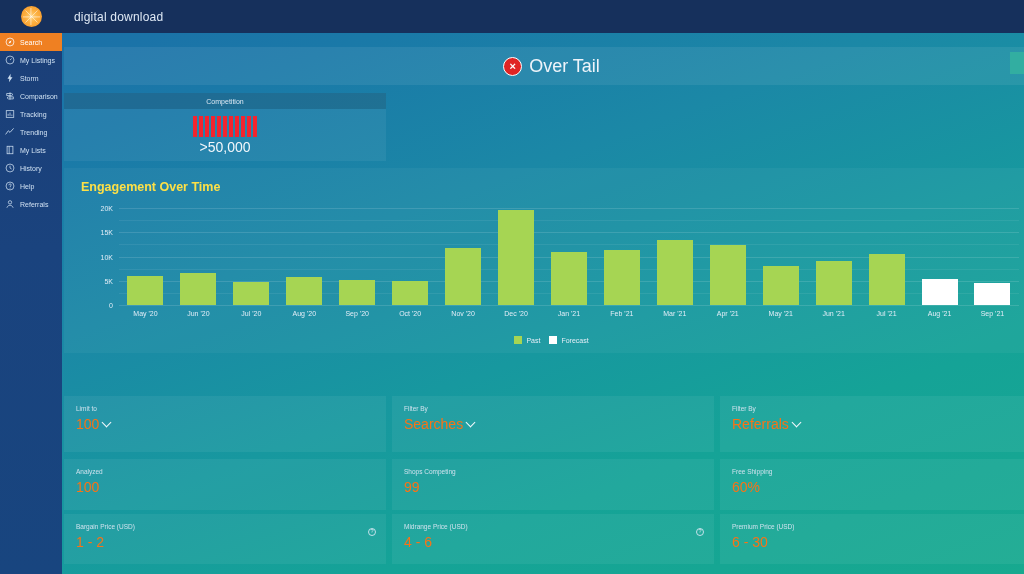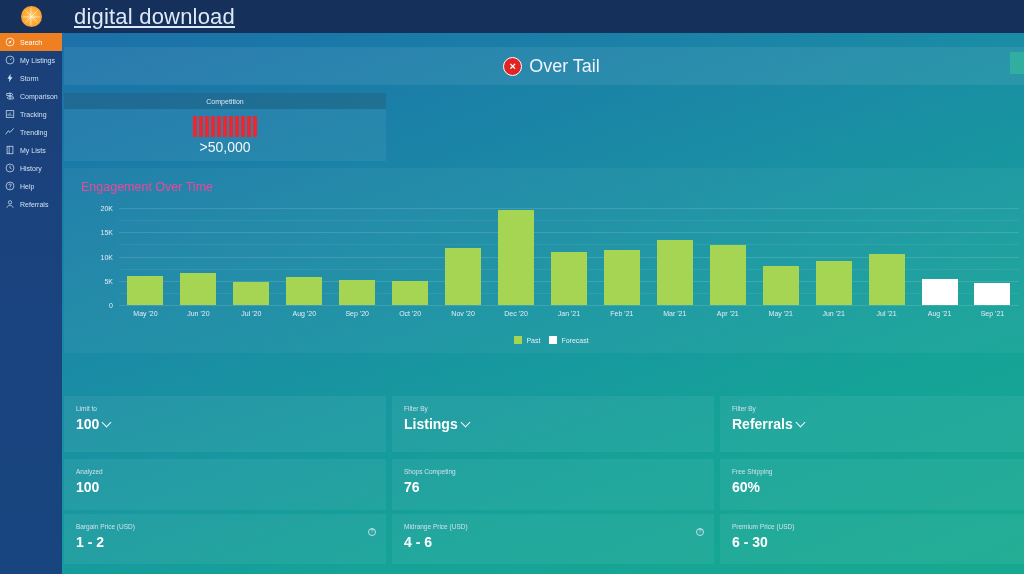--- a/index.html
+++ b/index.html
@@ -51,21 +51,21 @@
     background: rgba(255,255,255,.55); transform: translateY(-50%);
   }
   .logo-spokes {
     position: absolute; inset: 2px; border-radius: 50%;
     background:
       linear-gradient(45deg, transparent 48.4%, rgba(255,255,255,.5) 48.4%, rgba(255,255,255,.5) 51.6%, transparent 51.6%),
       linear-gradient(-45deg, transparent 48.4%, rgba(255,255,255,.5) 48.4%, rgba(255,255,255,.5) 51.6%, transparent 51.6%);
   }
   .app-title {
     margin-left: 12px;
-    color: #dfe9f5; font-size: 22px; font-weight: 400; letter-spacing: .2px; text-decoration: underline;
+    color: #dfe9f5; font-size: 12px; font-weight: 400; letter-spacing: .2px;
   }
 
   
   .sidebar {
     position: absolute; left: 0; top: 33px; width: 62px; height: 541px;
     background: linear-gradient(180deg, #1b3f78 0%, #1a437e 40%, #18457f 100%);
     z-index: 25;
     padding-top: 0;
   }
   .nav-item {
@@ -134,21 +134,21 @@
   .spark.red i { background: #f4242f; }
   .metric-value { color: #f2f7fb; font-size: 14px; font-weight: 400; }
 
   
   .chart-panel {
     position: absolute; left: 64px; top: 168px; width: 975px; height: 185px;
     background: rgba(255,255,255,.045);
   }
   .chart-title {
     position: absolute; left: 17px; top: 12px;
-    color: #ec4899; font-size: 12.5px; font-weight: 400;
+    color: #fde047; font-size: 12.5px; font-weight: 700;
   }
   .plot {
     position: absolute; left: 55px; top: 40px; width: 900px; height: 97px;
   }
   .gridline {
     position: absolute; left: 0; right: 0; height: 1px;
     background: rgba(255,255,255,.13);
   }
   .ytick {
     position: absolute; right: 100%; margin-right: 6px;
@@ -189,21 +189,21 @@
   .row-prices { top: 514px; }
 
   .cell {
     width: 322px; background: rgba(255,255,255,.06);
     padding: 9px 12px 0 12px; position: relative;
   }
   .cell.filters { height: 56px; }
   .cell.stats { height: 51px; }
   .cell.prices { height: 50px; }
   .cell-label { color: #cfe2ee; font-size: 6.5px; display: block; margin-bottom: 3px; }
-  .cell-value { color: #ffffff; font-size: 14px; font-weight: 700; display: inline-block; }
+  .cell-value { color: #f97316; font-size: 14px; font-weight: 400; display: inline-block; }
   .chev {
     display: inline-block; margin-left: 4px;
     width: 7px; height: 7px;
     border-right: 1.2px solid #f2f8fc; border-bottom: 1.2px solid #f2f8fc;
     transform: translateY(-3px) rotate(45deg);
   }
   .cell .info-ico { right: 10px; top: 14px; transform: none; }
 </style>
 </head>
 <body>
@@ -450,27 +450,27 @@
         </div>
         <div class="legend-item">
           <span class="legend-sw forecast"></span>
           <span class="legend-label">Forecast</span>
         </div>
       </div>
   </div>
 
   <div class="row row-filters" id="filters">
       <div class="cell filters"><span class="cell-label">Limit to</span><span class="cell-value">100</span><span class="chev"></span></div>
-      <div class="cell filters"><span class="cell-label">Filter By</span><span class="cell-value">Listings</span><span class="chev"></span></div>
+      <div class="cell filters"><span class="cell-label">Filter By</span><span class="cell-value">Searches</span><span class="chev"></span></div>
       <div class="cell filters"><span class="cell-label">Filter By</span><span class="cell-value">Referrals</span><span class="chev"></span></div>
     </div>
 
   <div class="row row-stats" id="stats">
       <div class="cell stats"><span class="cell-label">Analyzed</span><span class="cell-value">100</span></div>
-      <div class="cell stats"><span class="cell-label">Shops Competing</span><span class="cell-value">76</span></div>
+      <div class="cell stats"><span class="cell-label">Shops Competing</span><span class="cell-value">99</span></div>
       <div class="cell stats"><span class="cell-label">Free Shipping</span><span class="cell-value">60%</span></div>
     </div>
 
   <div class="row row-prices" id="prices">
       <div class="cell prices"><span class="cell-label">Bargain Price (USD)</span><span class="cell-value">1 - 2</span><span class="info-ico">?</span></div>
       <div class="cell prices"><span class="cell-label">Midrange Price (USD)</span><span class="cell-value">4 - 6</span><span class="info-ico">?</span></div>
       <div class="cell prices"><span class="cell-label">Premium Price (USD)</span><span class="cell-value">6 - 30</span></div>
     </div>
 </div>
 

